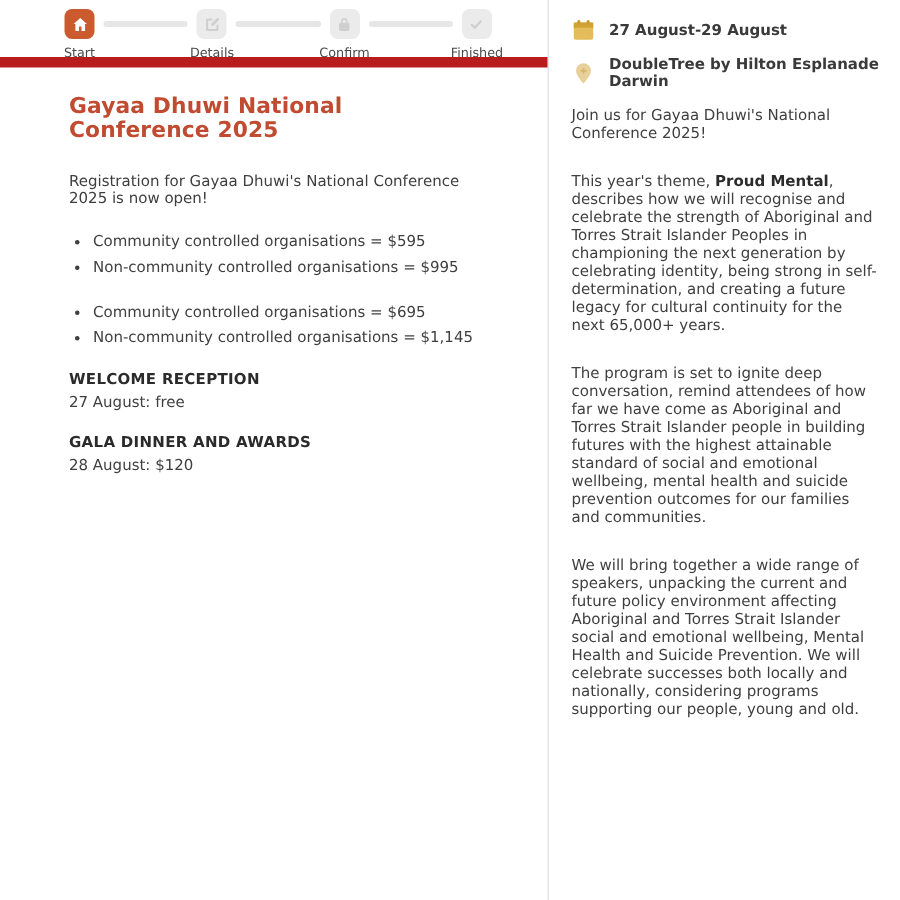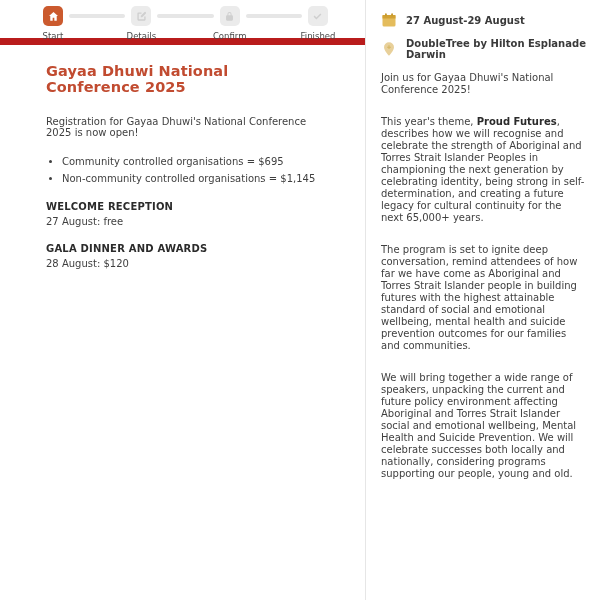--- a/index.html
+++ b/index.html
@@ -139,20 +139,24 @@
         <div class="step-label">Finished</div>
       </div>
     </div>
 
     <div class="content">
       <h1 class="page-title">Gayaa Dhuwi National Conference 2025</h1>
 
       <p class="intro">Registration for Gayaa Dhuwi's National Conference 2025 is now open!</p>
 
       <div class="price-block">
+        <ul class="price-list">
+          <li>Community controlled organisations = $595</li>
+          <li>Non-community controlled organisations = $995</li>
+        </ul>
       </div>
 
       <div class="price-block">
         <ul class="price-list">
           <li>Community controlled organisations = $695</li>
           <li>Non-community controlled organisations = $1,145</li>
         </ul>
       </div>
 
       <div class="event-block">
@@ -183,20 +187,20 @@
     <div class="fact-row">
       <svg class="fact-icon" viewBox="0 0 16 16">
         <path d="M8 1.2a5 5 0 0 0-5 5c0 3.4 5 8.6 5 8.6s5-5.2 5-8.6a5 5 0 0 0-5-5z" fill="#e8d09a"></path>
         <path d="M8 4.3v3.8M6.1 6.2h3.8" stroke="#d6b765" stroke-width="1.1" fill="none"></path>
       </svg>
       <span class="fact-text">DoubleTree by Hilton Esplanade Darwin</span>
     </div>
 
     <p class="sb-p sb-join">Join us for Gayaa Dhuwi's National Conference 2025!</p>
 
-    <p class="sb-p sb-para"><span>This year's theme, </span><b>Proud Futures</b><span>, describes how we will recognise and celebrate the strength of Aboriginal and Torres Strait Islander Peoples in championing the next generation by celebrating identity, being strong in self-determination, and creating a future legacy for cultural continuity for the next 65,000+ years.</span></p>
+    <p class="sb-p sb-para"><span>This year's theme, </span><b>Proud Mental</b><span>, describes how we will recognise and celebrate the strength of Aboriginal and Torres Strait Islander Peoples in championing the next generation by celebrating identity, being strong in self-determination, and creating a future legacy for cultural continuity for the next 65,000+ years.</span></p>
 
     <p class="sb-p sb-para">The program is set to ignite deep conversation, remind attendees of how far we have come as Aboriginal and Torres Strait Islander people in building futures with the highest attainable standard of social and emotional wellbeing, mental health and suicide prevention outcomes for our families and communities.</p>
 
     <p class="sb-p sb-para">We will bring together a wide range of speakers, unpacking the current and future policy environment affecting Aboriginal and Torres Strait Islander social and emotional wellbeing, Mental Health and Suicide Prevention. We will celebrate successes both locally and nationally, considering programs supporting our people, young and old.</p>
 
   </div>
 </div>
 
 </body></html>

